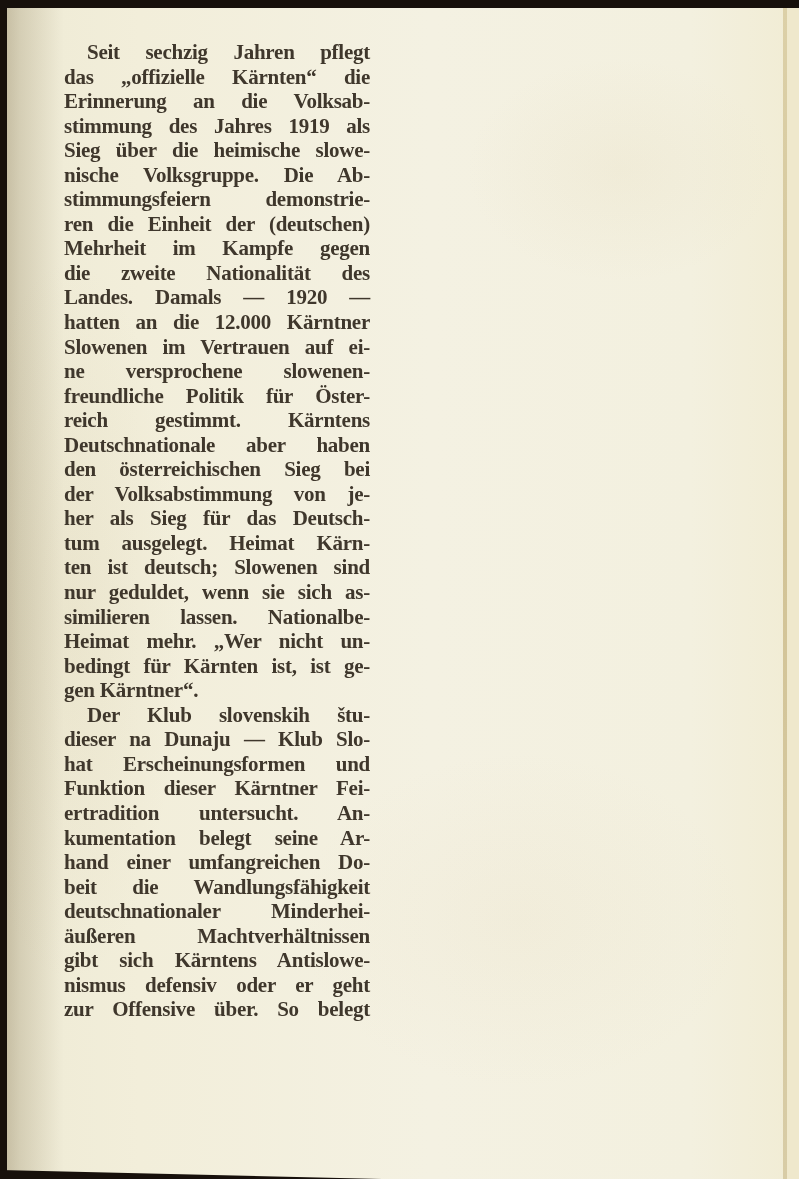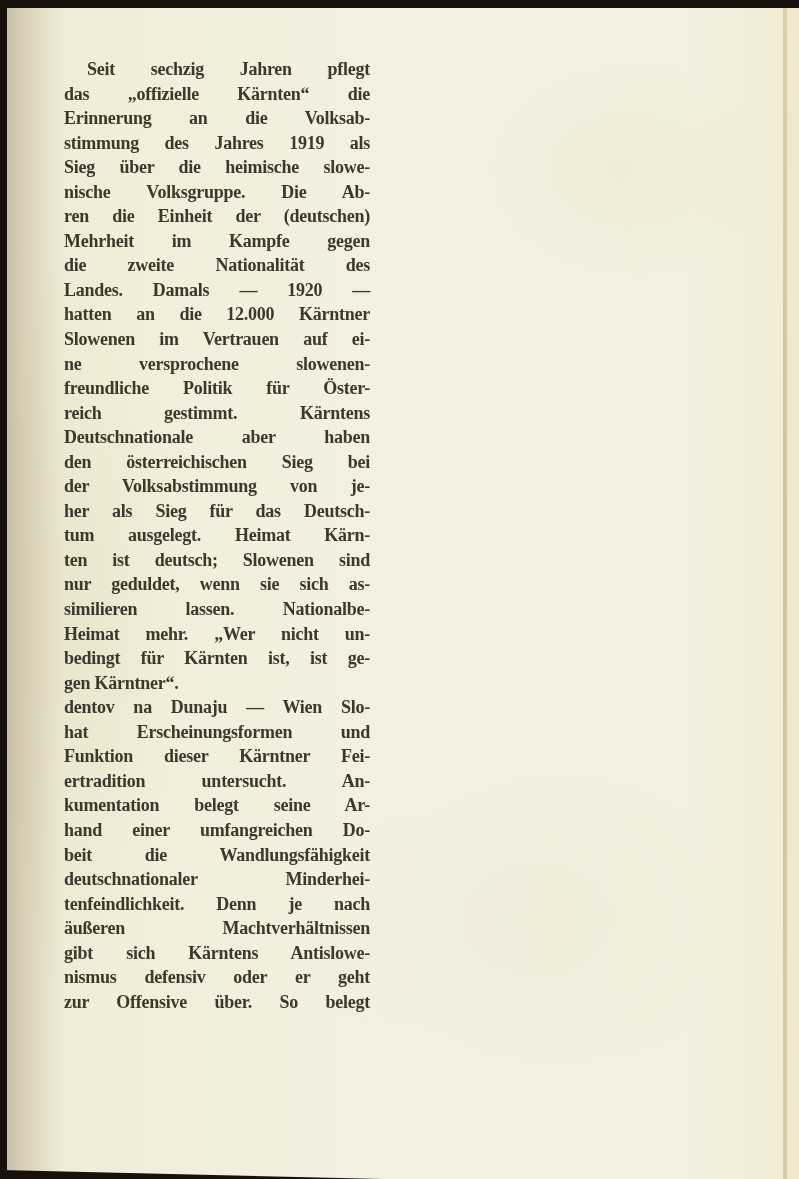--- a/index.html
+++ b/index.html
@@ -42,23 +42,23 @@
   .page-edge-strip {
     position: absolute; top: 8px; right: 0; width: 12px; height: 1171px;
     background: #efe8cc;
   }
   .page-edge-line {
     position: absolute; top: 8px; right: 12px; width: 4px; height: 1171px;
     background: linear-gradient(180deg, #dcd0a8 0%, #d2c396 45%, #d8cca6 100%);
   }
   
   .text-col {
-    position: absolute; left: 64px; top: 57px; width: 306px;
+    position: absolute; left: 64px; top: 40px; width: 306px;
     font-weight: 700;
-    font-size: 18px;
+    font-size: 21px;
     line-height: 24.55px;
     letter-spacing: -0.25px;
     text-align: justify;
     text-justify: inter-word;
   }
   .line {
     white-space: nowrap;
     text-align-last: justify;
   }
   .line.indent { text-indent: 23px; }
@@ -72,49 +72,50 @@
   <div class="gutter-shadow"></div>
   <div class="page-edge-strip"></div>
   <div class="page-edge-line"></div>
   <div class="text-col" id="text-col" style="color: rgb(63, 55, 44);">
       <div class="line indent">Seit sechzig Jahren pflegt</div>
       <div class="line">das „offizielle Kärnten“ die</div>
       <div class="line">Erinnerung an die Volksab-</div>
       <div class="line">stimmung des Jahres 1919 als</div>
       <div class="line">Sieg über die heimische slowe-</div>
       <div class="line">nische Volksgruppe. Die Ab-</div>
+      <div class="line">stimmungsfeiern demonstrie-</div>
       <div class="line">ren die Einheit der (deutschen)</div>
       <div class="line">Mehrheit im Kampfe gegen</div>
       <div class="line">die zweite Nationalität des</div>
       <div class="line">Landes. Damals — 1920 —</div>
       <div class="line">hatten an die 12.000 Kärntner</div>
       <div class="line">Slowenen im Vertrauen auf ei-</div>
       <div class="line">ne versprochene slowenen-</div>
       <div class="line">freundliche Politik für Öster-</div>
       <div class="line">reich gestimmt. Kärntens</div>
       <div class="line">Deutschnationale aber haben</div>
       <div class="line">den österreichischen Sieg bei</div>
       <div class="line">der Volksabstimmung von je-</div>
       <div class="line">her als Sieg für das Deutsch-</div>
       <div class="line">tum ausgelegt. Heimat Kärn-</div>
       <div class="line">ten ist deutsch; Slowenen sind</div>
       <div class="line">nur geduldet, wenn sie sich as-</div>
       <div class="line">similieren lassen. Nationalbe-</div>
       <div class="line">Heimat mehr. „Wer nicht un-</div>
       <div class="line">bedingt für Kärnten ist, ist ge-</div>
       <div class="line flush">gen Kärntner“.</div>
-      <div class="line">dentov na Dunaju — Wien Slo-</div>
+      <div class="line indent">Der Klub slovenskih štu-</div>
+      <div class="line">dieser na Dunaju — Klub Slo-</div>
       <div class="line">hat Erscheinungsformen und</div>
       <div class="line">Funktion dieser Kärntner Fei-</div>
       <div class="line">ertradition untersucht. An-</div>
       <div class="line">kumentation belegt seine Ar-</div>
       <div class="line">hand einer umfangreichen Do-</div>
       <div class="line">beit die Wandlungsfähigkeit</div>
       <div class="line">deutschnationaler Minderhei-</div>
-      <div class="line">tenfeindlichkeit. Denn je nach</div>
       <div class="line">äußeren Machtverhältnissen</div>
       <div class="line">gibt sich Kärntens Antislowe-</div>
       <div class="line">nismus defensiv oder er geht</div>
       <div class="line">zur Offensive über. So belegt</div>
     </div>
   <div class="edge-top" style="background: rgb(23, 16, 11);"></div>
   <div class="edge-left" style="background: rgb(23, 16, 11);"></div>
   <div class="edge-bottom" style="background: rgb(23, 16, 11);"></div>
 </div>
 

